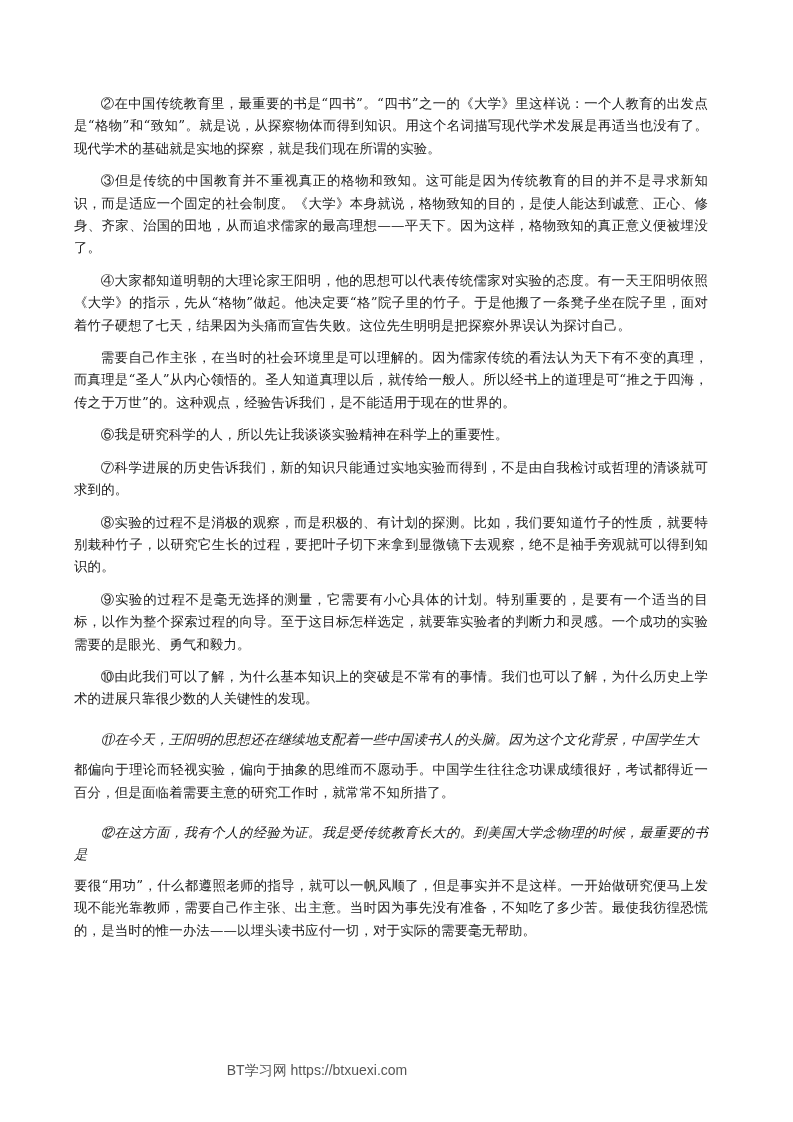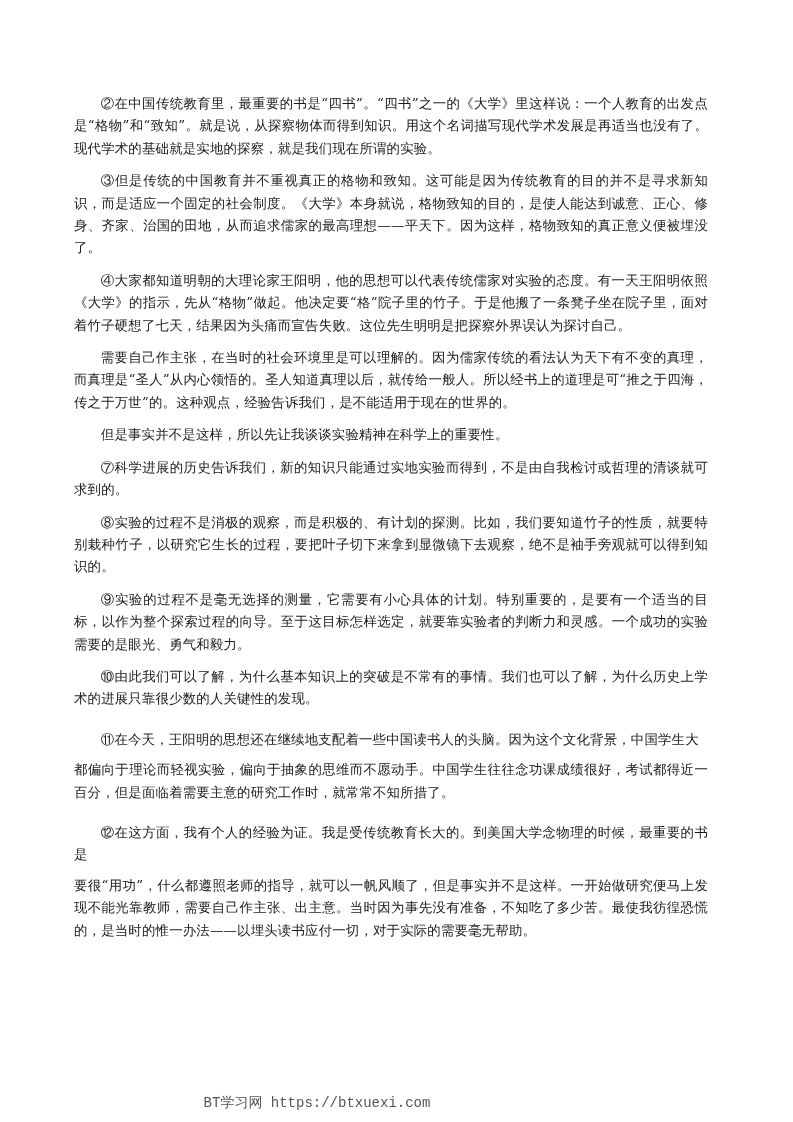--- a/index.html
+++ b/index.html
@@ -2,33 +2,33 @@
 <html><head>
 <meta charset="utf-8">
 <style>
   html, body { margin: 0; padding: 0; background: #ffffff; }
   body { width: 793px; height: 1122px; position: relative; overflow: hidden;
          font-family: "DejaVu Serif", "Liberation Serif", serif; color: #1a1a1a; }
   .page { position: absolute; left: 74px; top: 93px; width: 648px; }
   .para { font-size: 13.4px; line-height: 22.4px; margin: 0 14px 10px 0; text-indent: 2em;
           text-align: justify; letter-spacing: 0.2px; }
   .para.loose { line-height: 22.4px; margin-top: 18px; }
-  .para.loose .first { display: block; margin-bottom: 8px; }
+  .para.loose .first { display: block; margin-bottom: 8px; font-style: italic; }
   .footer { position: absolute; left: 0; width: 634px; top: 1062px; text-align: center;
-            font-family: Liberation Mono, monospace; font-size: 14px; color: #555; margin-top: 32px; }
+            font-family: Liberation Sans, sans-serif; font-size: 14px; color: #555; }
 </style>
 </head>
 <body>
 
 <div class="page">
   <p class="para">②在中国传统教育里，最重要的书是“四书”。“四书”之一的《大学》里这样说：一个人教育的出发点是“格物”和“致知”。就是说，从探察物体而得到知识。用这个名词描写现代学术发展是再适当也没有了。现代学术的基础就是实地的探察，就是我们现在所谓的实验。</p>
   <p class="para">③但是传统的中国教育并不重视真正的格物和致知。这可能是因为传统教育的目的并不是寻求新知识，而是适应一个固定的社会制度。《大学》本身就说，格物致知的目的，是使人能达到诚意、正心、修身、齐家、治国的田地，从而追求儒家的最高理想——平天下。因为这样，格物致知的真正意义便被埋没了。</p>
   <p class="para">④大家都知道明朝的大理论家王阳明，他的思想可以代表传统儒家对实验的态度。有一天王阳明依照《大学》的指示，先从“格物”做起。他决定要“格”院子里的竹子。于是他搬了一条凳子坐在院子里，面对着竹子硬想了七天，结果因为头痛而宣告失败。这位先生明明是把探察外界误认为探讨自己。</p>
   <p class="para">需要自己作主张，在当时的社会环境里是可以理解的。因为儒家传统的看法认为天下有不变的真理，而真理是“圣人”从内心领悟的。圣人知道真理以后，就传给一般人。所以经书上的道理是可“推之于四海，传之于万世”的。这种观点，经验告诉我们，是不能适用于现在的世界的。</p>
-  <p class="para">但是事实并不是这样，所以先让我谈谈实验精神在科学上的重要性。</p>
+  <p class="para">⑥我是研究科学的人，所以先让我谈谈实验精神在科学上的重要性。</p>
   <p class="para">⑦科学进展的历史告诉我们，新的知识只能通过实地实验而得到，不是由自我检讨或哲理的清谈就可求到的。</p>
   <p class="para">⑧实验的过程不是消极的观察，而是积极的、有计划的探测。比如，我们要知道竹子的性质，就要特别栽种竹子，以研究它生长的过程，要把叶子切下来拿到显微镜下去观察，绝不是袖手旁观就可以得到知识的。</p>
   <p class="para">⑨实验的过程不是毫无选择的测量，它需要有小心具体的计划。特别重要的，是要有一个适当的目标，以作为整个探索过程的向导。至于这目标怎样选定，就要靠实验者的判断力和灵感。一个成功的实验需要的是眼光、勇气和毅力。</p>
   <p class="para">⑩由此我们可以了解，为什么基本知识上的突破是不常有的事情。我们也可以了解，为什么历史上学术的进展只靠很少数的人关键性的发现。</p>
   <p class="para loose">
     <span class="first">⑪在今天，王阳明的思想还在继续地支配着一些中国读书人的头脑。因为这个文化背景，中国学生大</span><span>都偏向于理论而轻视实验，偏向于抽象的思维而不愿动手。中国学生往往念功课成绩很好，考试都得近一百分，但是面临着需要主意的研究工作时，就常常不知所措了。</span>
   </p>
   <p class="para loose">
     <span class="first">⑫在这方面，我有个人的经验为证。我是受传统教育长大的。到美国大学念物理的时候，最重要的书是</span><span>要很“用功”，什么都遵照老师的指导，就可以一帆风顺了，但是事实并不是这样。一开始做研究便马上发现不能光靠教师，需要自己作主张、出主意。当时因为事先没有准备，不知吃了多少苦。最使我彷徨恐慌的，是当时的惟一办法——以埋头读书应付一切，对于实际的需要毫无帮助。</span>
   </p>

